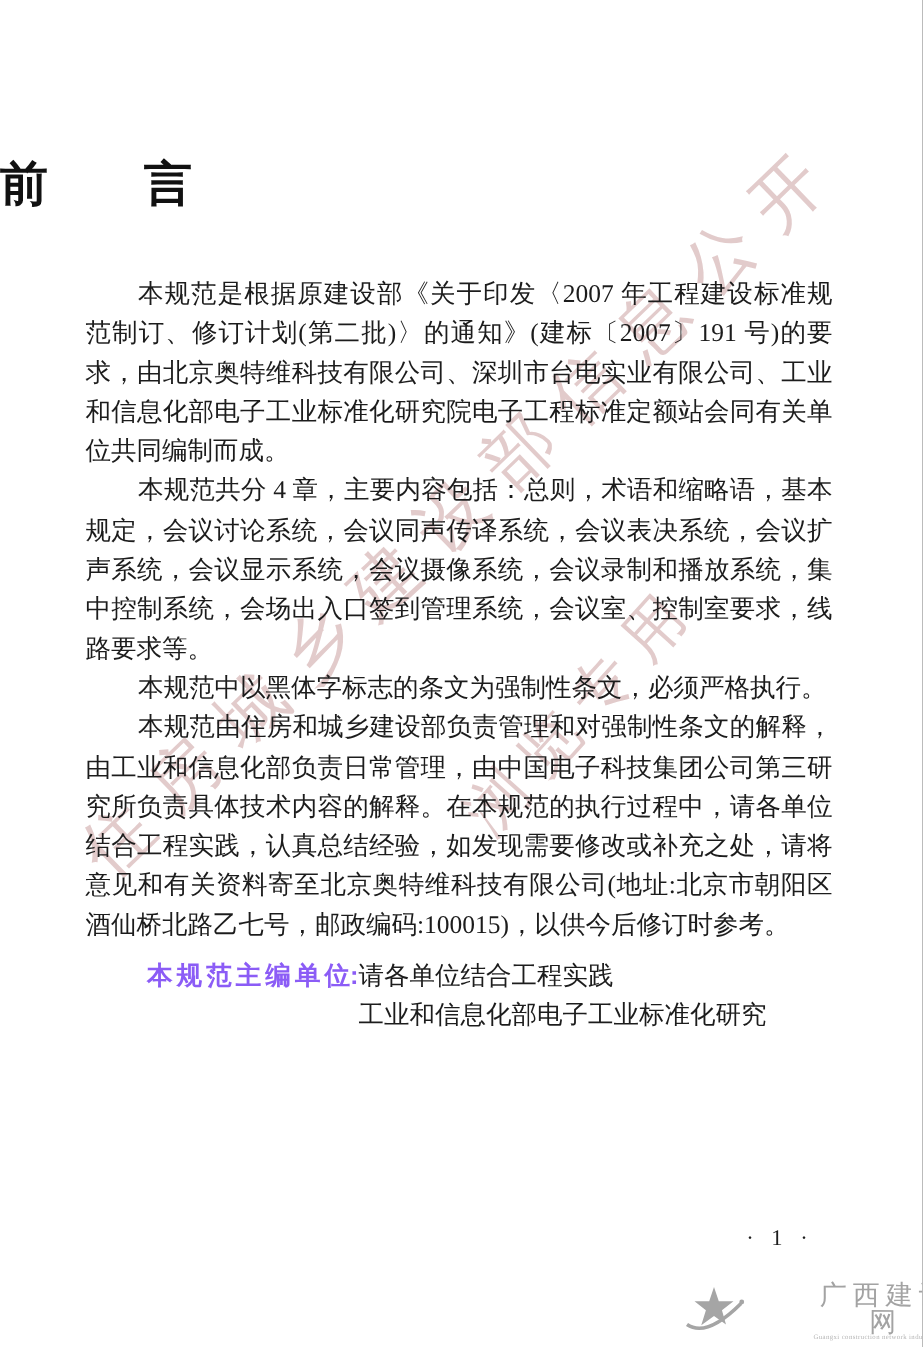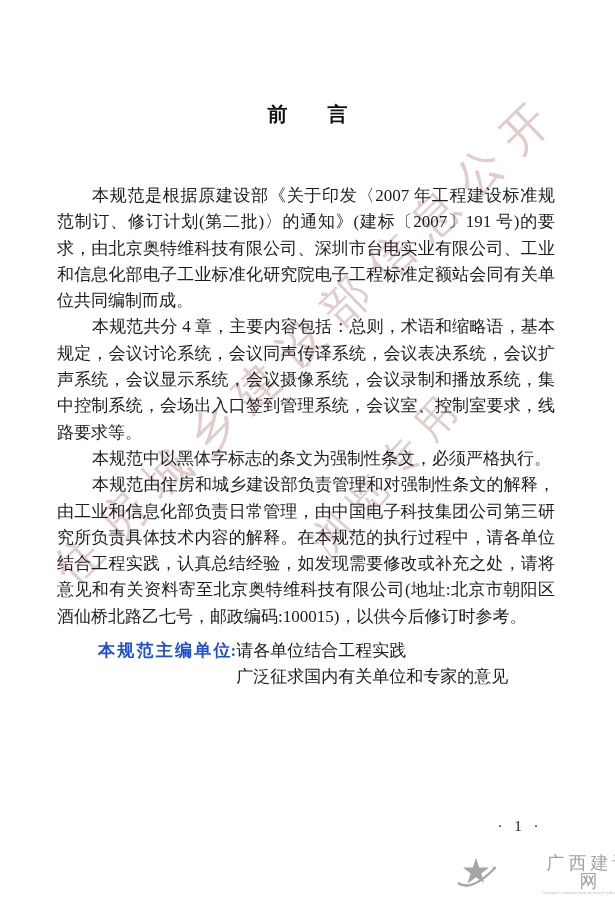--- a/index.html
+++ b/index.html
@@ -4,36 +4,35 @@
 <style>
   html,body { margin:0; padding:0; background:#888; }
   .page {
     position:relative; width:615px; height:898px; margin:0 auto;
     background:#ffffff; overflow:hidden;
     font-family:"Liberation Serif", serif;
     color:#1c1c1c;
   }
   .doc-title {
     position:absolute; top:101px; left:0; width:100%;
-    text-align:center;
     font-family:"Liberation Sans", sans-serif;
-    font-weight:bold; font-size:20px; color:#111;
+    font-weight:bold; font-size:32px; color:#111;
     white-space:pre;
   }
   .body-text {
     position:absolute; left:57px; top:183px; width:498px;
     font-size:17px; line-height:26.3px;
     text-align:justify; text-justify:inter-ideograph;
   }
   .body-text p { margin:0; text-indent:35px; word-break:break-all; }
   .editors { display:flex; margin-top:8px; align-items:flex-start; }
   .editors .ed-label {
-    font-family:Liberation Serif, serif;
+    font-family:Liberation Sans, sans-serif;
     font-weight:bold; white-space:pre; margin-left:41px;
-    word-spacing:-2px; flex:0 0 auto; color:#1d4ed8;
+    word-spacing:-2px; flex:0 0 auto; color:#8b5cf6;
   }
   .editors .ed-orgs { flex:1 1 auto; }
   .editors .ed-orgs div { line-height:26px; }
   .page-num {
     position:absolute; top:818px; left:480px; width:80px;
     text-align:center; font-size:15px; letter-spacing:4px;
   }
   
   .wm {
     position:absolute; white-space:nowrap; pointer-events:none;
@@ -77,21 +76,21 @@
   <div class="body-text">
     <p>本规范是根据原建设部《关于印发〈2007 年工程建设标准规范制订、修订计划(第二批)〉的通知》(建标〔2007〕191 号)的要求，由北京奥特维科技有限公司、深圳市台电实业有限公司、工业和信息化部电子工业标准化研究院电子工程标准定额站会同有关单位共同编制而成。</p>
     <p>本规范共分 4 章，主要内容包括：总则，术语和缩略语，基本规定，会议讨论系统，会议同声传译系统，会议表决系统，会议扩声系统，会议显示系统，会议摄像系统，会议录制和播放系统，集中控制系统，会场出入口签到管理系统，会议室、控制室要求，线路要求等。</p>
     <p>本规范中以黑体字标志的条文为强制性条文，必须严格执行。</p>
     <p>本规范由住房和城乡建设部负责管理和对强制性条文的解释，由工业和信息化部负责日常管理，由中国电子科技集团公司第三研究所负责具体技术内容的解释。在本规范的执行过程中，请各单位结合工程实践，认真总结经验，如发现需要修改或补充之处，请将意见和有关资料寄至北京奥特维科技有限公司(地址:北京市朝阳区酒仙桥北路乙七号，邮政编码:100015)，以供今后修订时参考。</p>
 
     <div class="editors">
       <div class="ed-label">本 规 范 主 编 单 位:</div>
       <div class="ed-orgs">
         <div>请各单位结合工程实践</div>
-        <div>广泛征求国内有关单位和专家的意见</div>
+        <div>工业和信息化部电子工业标准化研究</div>
       </div>
     </div>
   </div>
 
   <div class="page-num">· 1 ·</div>
 
   <div class="footer-logo">
     <svg class="star" viewBox="0 0 42 38" xmlns="http://www.w3.org/2000/svg">
       <path d="M21 2 L24.2 11.5 L34 11.5 L26.3 17.5 L29 27 L21 21.3 L12.5 27.5 L15.6 17.5 L8 11.5 L17.8 11.5 Z" fill="#a5a5a5"></path>
       <path d="M3 27 Q 16 36 39 13" stroke="#a5a5a5" stroke-width="2.4" fill="none"></path>

